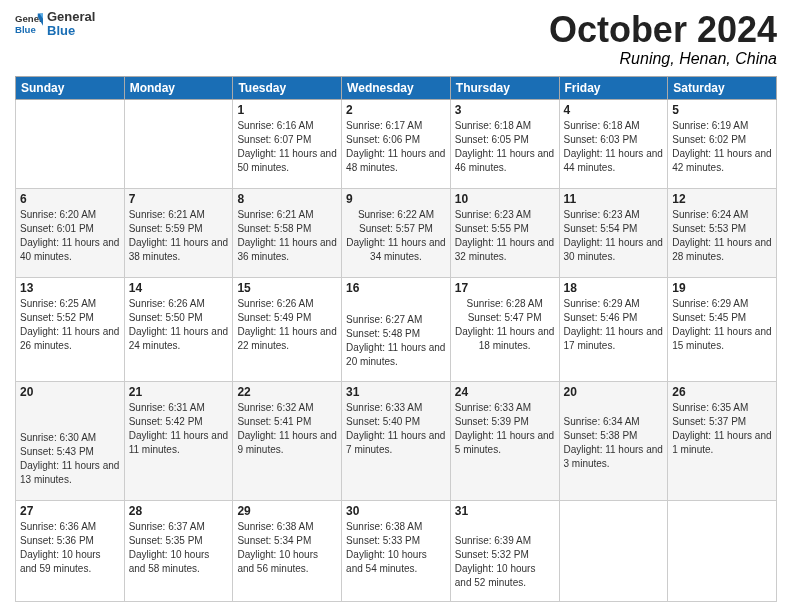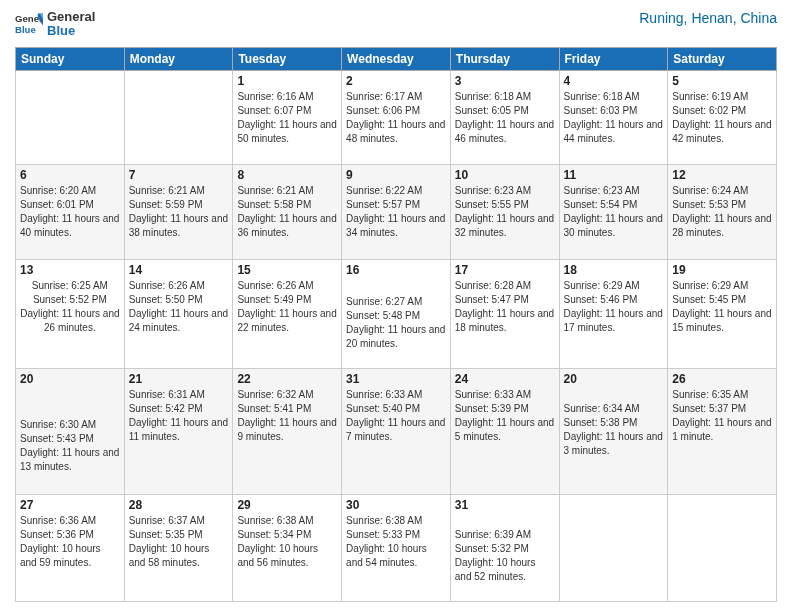--- a/index.html
+++ b/index.html
@@ -35,22 +35,23 @@
     .title-block {
       text-align: right;
     }
     .month-title {
       font-size: 36px;
       font-weight: bold;
       color: #222;
       line-height: 1.1;
     }
     .subtitle {
-      font-size: 14px;
-      color: #0369a1;
+      font-size: 16px;
+      color: #000000;
+      font-style: italic;
     }
     .calendar {
       width: 100%;
       border-collapse: collapse;
       flex: 1;
       table-layout: fixed;
     }
     .calendar th {
       background: #1a6eb5;
       color: #fff;
@@ -99,20 +100,21 @@
         <text x="0" y="26" font-size="11" font-weight="bold" fill="#1a6eb5">Blue</text>
         <polygon points="26,4 32,4 32,18 26,8" fill="#1a6eb5"></polygon>
         <polygon points="28,4 32,4 32,10" fill="#5baee8"></polygon>
       </svg>
       <div style="display:flex;flex-direction:column;line-height:1.1;">
         <span style="font-size:13px;font-weight:bold;color:#333;">General</span>
         <span style="font-size:13px;font-weight:bold;color:#1a6eb5;">Blue</span>
       </div>
     </div>
     <div class="title-block">
+      <div class="month-title">October 2024</div>
       <div class="subtitle">Runing, Henan, China</div>
     </div>
   </div>
 
   <table class="calendar">
     <thead>
       <tr>
       <th>Sunday</th>
           <th>Monday</th>
           <th>Tuesday</th>
@@ -171,21 +173,21 @@
 Daylight: 11 hours and 38 minutes.</div>
           </td>
           <td>
             <span class="day-num">8</span>
             <div class="day-info" style="white-space: pre-line;">Sunrise: 6:21 AM
 Sunset: 5:58 PM
 Daylight: 11 hours and 36 minutes.</div>
           </td>
           <td>
             <span class="day-num">9</span>
-            <div class="day-info" style="white-space: pre-line;">Sunrise: 6:22 AM
+            <div class="day-info" style="white-space: pre-line; text-align: center;">Sunrise: 6:22 AM
 Sunset: 5:57 PM
 Daylight: 11 hours and 34 minutes.</div>
           </td>
           <td>
             <span class="day-num">10</span>
             <div class="day-info" style="white-space: pre-line;">Sunrise: 6:23 AM
 Sunset: 5:55 PM
 Daylight: 11 hours and 32 minutes.</div>
           </td>
           <td>
@@ -197,21 +199,21 @@
           <td>
             <span class="day-num">12</span>
             <div class="day-info" style="white-space: pre-line;">Sunrise: 6:24 AM
 Sunset: 5:53 PM
 Daylight: 11 hours and 28 minutes.</div>
           </td>
         </tr>
         <tr>
           <td>
             <span class="day-num">13</span>
-            <div class="day-info" style="white-space: pre-line; text-align: center;">Sunrise: 6:25 AM
+            <div class="day-info" style="white-space: pre-line;">Sunrise: 6:25 AM
 Sunset: 5:52 PM
 Daylight: 11 hours and 26 minutes.</div>
           </td>
           <td>
             <span class="day-num">14</span>
             <div class="day-info" style="white-space: pre-line;">Sunrise: 6:26 AM
 Sunset: 5:50 PM
 Daylight: 11 hours and 24 minutes.</div>
           </td>
           <td>
@@ -221,21 +223,21 @@
 Daylight: 11 hours and 22 minutes.</div>
           </td>
           <td>
             <span class="day-num">16</span>
             <div class="day-info" style="white-space: pre-line; margin-top: 18px;">Sunrise: 6:27 AM
 Sunset: 5:48 PM
 Daylight: 11 hours and 20 minutes.</div>
           </td>
           <td>
             <span class="day-num">17</span>
-            <div class="day-info" style="white-space: pre-line;">Sunrise: 6:28 AM
+            <div class="day-info" style="white-space: pre-line; text-align: center;">Sunrise: 6:28 AM
 Sunset: 5:47 PM
 Daylight: 11 hours and 18 minutes.</div>
           </td>
           <td>
             <span class="day-num">18</span>
             <div class="day-info" style="white-space: pre-line;">Sunrise: 6:29 AM
 Sunset: 5:46 PM
 Daylight: 11 hours and 17 minutes.</div>
           </td>
           <td>

